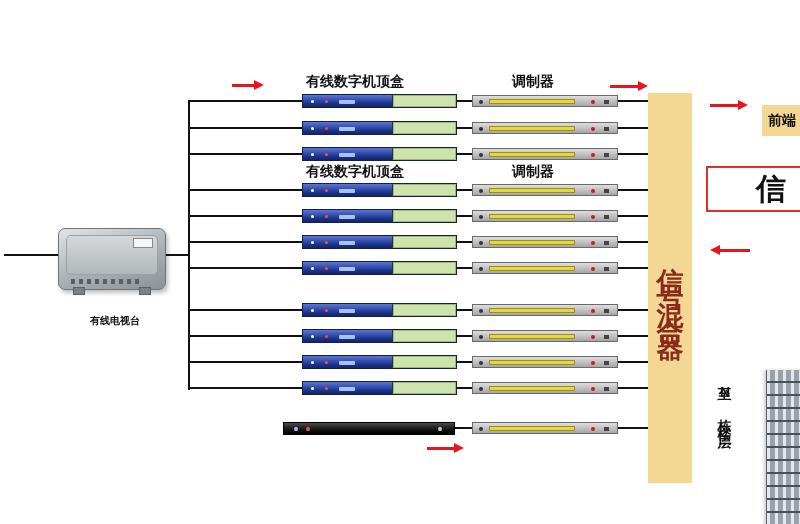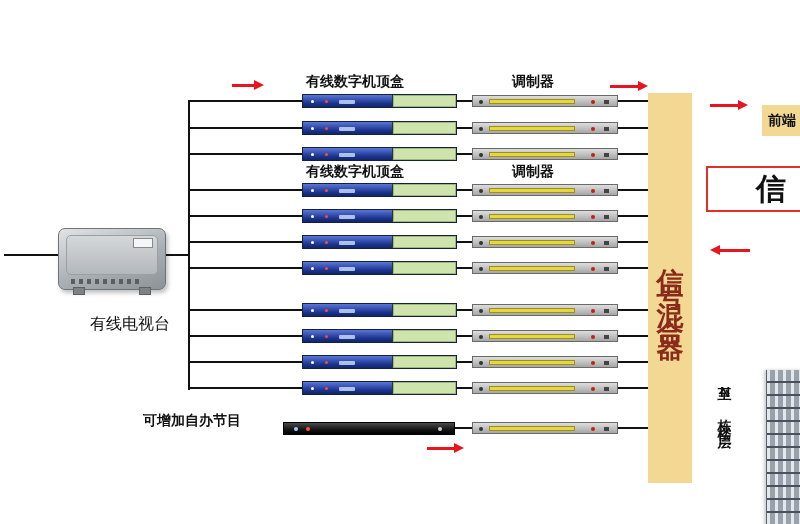--- a/index.html
+++ b/index.html
@@ -3,21 +3,21 @@
 <meta charset="utf-8">
 <style>
   html,body{margin:0;padding:0;background:#fff;}
   #stage{
     position:relative;width:800px;height:524px;background:#fff;overflow:hidden;
     font-family:"Liberation Sans", sans-serif;color:#111;
   }
   .hline{position:absolute;height:2px;background:var(--line,#111);}
   .vline{position:absolute;width:2px;background:var(--line,#111);}
   .label{position:absolute;font-size:14px;font-weight:600;white-space:nowrap;}
-  .small-label{position:absolute;font-size:16px;font-weight:400;white-space:nowrap;}
+  .small-label{position:absolute;font-size:10px;font-weight:700;white-space:nowrap;}
 
   
   .station{position:absolute;left:58px;top:228px;width:106px;height:60px;
     background:linear-gradient(160deg,#e2e4e6,#aab0b4 55%,#8d9296);
     border:1px solid #6f7478;border-radius:7px;box-shadow:2px 3px 4px rgba(0,0,0,.25);}
   .station .panel{position:absolute;left:7px;top:6px;right:7px;bottom:14px;
     border:1px solid #9aa0a4;border-radius:5px;background:linear-gradient(#d4d8da,#b3b8bc);}
   .station .chip{position:absolute;right:12px;top:9px;width:18px;height:8px;background:#f4f6f7;border:1px solid #888;}
   .station .slots{position:absolute;left:12px;bottom:5px;width:70px;height:5px;
     background:repeating-linear-gradient(90deg,#5a5f63 0 4px,transparent 4px 8px);}
@@ -294,21 +294,20 @@
       <div class="hline" style="left: 455px; top: 427px; width: 18px;"></div>
       <div class="mod" style="left: 472px; top: 422px;">
         <div class="stripe"></div>
         <div class="d1"></div>
         <div class="d2"></div>
         <div class="d3"></div>
       </div>
       <div class="hline" style="left: 618px; top: 427px; width: 32px;"></div>
     </div>
 
-  <div class="label" style="left:143px;top:412px">可增加自办节目</div>
   <div class="selfdev">
       <i></i>
       <i></i>
       <i></i>
     </div>
 
   <div class="mixer">
     <div class="mixer-text">信号混合器</div>
   </div>
 

